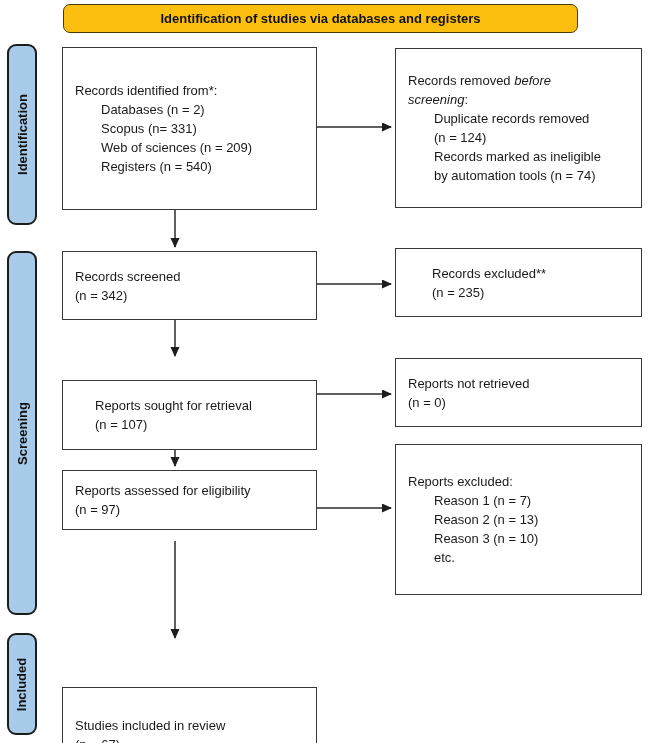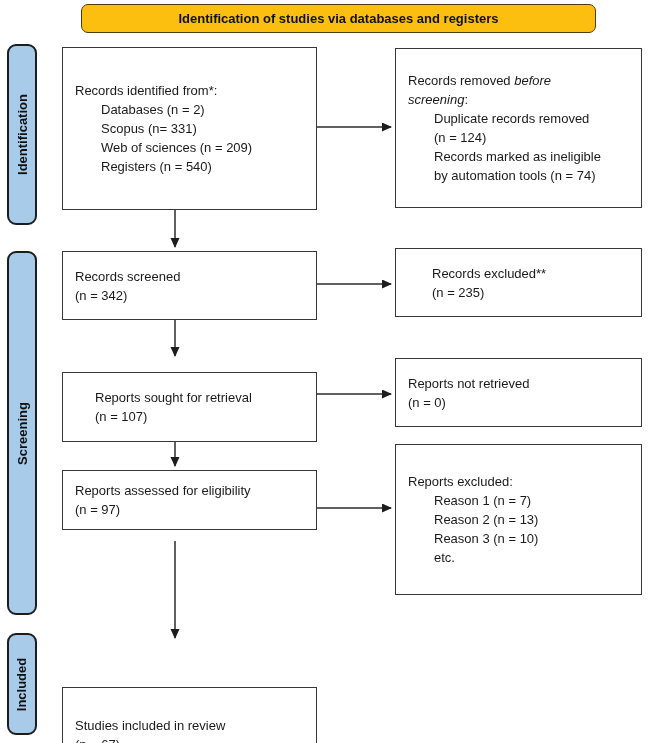--- a/index.html
+++ b/index.html
@@ -14,21 +14,20 @@
   .arrows{position:absolute;left:0;top:0;width:649px;height:743px;}
 
   
   .banner{
     position:absolute;left:63px;top:4px;width:515px;height:29px;
     background:var(--banner-bg,#FCBF10);
     border:1.5px solid var(--banner-border,#4a3b08);
     border-radius:7px;
     display:flex;align-items:center;justify-content:center;
     box-sizing:border-box;
-    margin-left:18px;
   }
   .banner span{font-weight:bold;font-size:13px;color:#111;}
 
   
   .stage{
     position:absolute;left:7px;width:30px;
     background:var(--stage-bg,#A8CBE9);
     border:2px solid #1d1d1d;
     border-radius:9px;
     display:flex;align-items:center;justify-content:center;
@@ -54,21 +53,21 @@
     font-size:13px;line-height:19px;
   }
   .bl{white-space:nowrap;}
   .ind{padding-left:26px;}
   .box em{font-style:italic;}
 
   .b-identified{left:62px;top:47px;width:255px;height:163px;}
   .b-removed{left:395px;top:48px;width:247px;height:160px;}
   .b-screened{left:62px;top:251px;width:255px;height:69px;}
   .b-rec-excluded{left:395px;top:248px;width:247px;height:69px;padding-left:36px;}
-  .b-sought{left:62px;top:372px;width:255px;height:70px;padding-left:32px;}
+  .b-sought{left:62px;top:380px;width:255px;height:70px;padding-left:32px;}
   .b-not-retrieved{left:395px;top:358px;width:247px;height:69px;}
   .b-assessed{left:62px;top:470px;width:255px;height:60px;}
   .b-rep-excluded{left:395px;top:444px;width:247px;height:151px;}
   .b-included{left:62px;top:642px;width:255px;height:95px;margin-top:45px;}
 </style>
 </head>
 <body>
 
 <div class="canvas">
 

